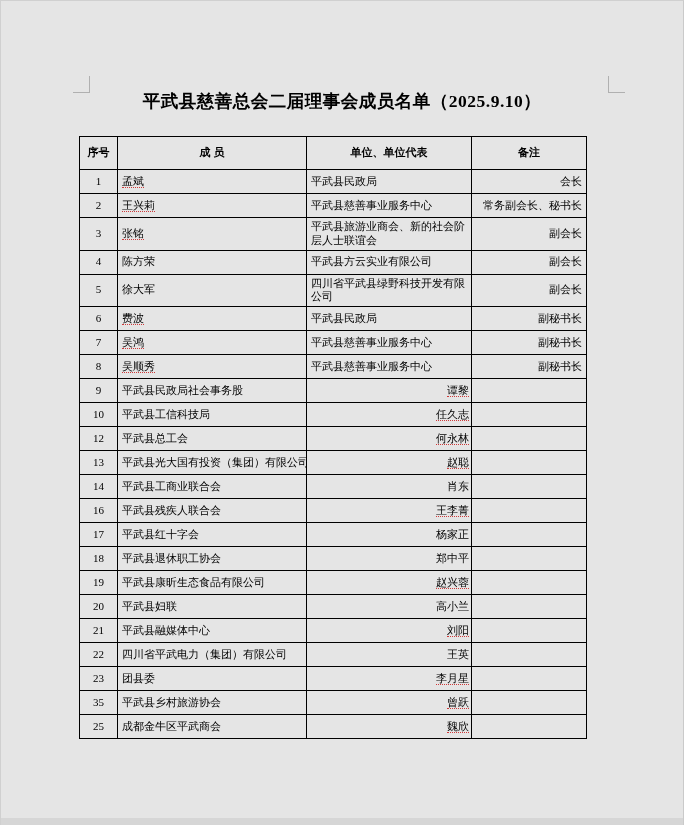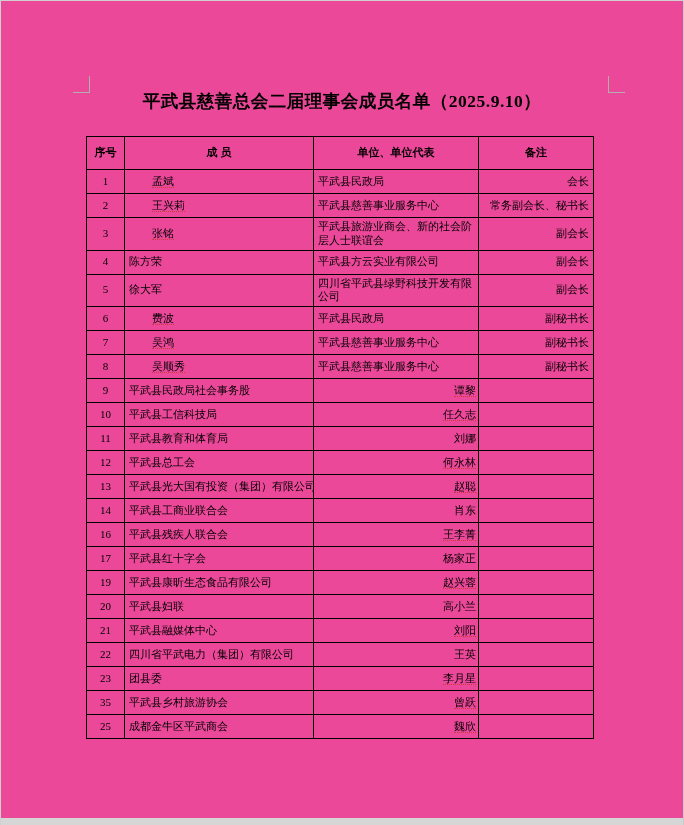--- a/index.html
+++ b/index.html
@@ -1,19 +1,19 @@
 <!DOCTYPE html>
 <html><head>
 <meta charset="utf-8">
 <style>
   html,body{margin:0;padding:0;background:#ffffff;}
   .page{
     position:relative;
     width:684px;height:825px;
-    background:#ec4899;
+    background:#e5e5e5;
     border-top:1px solid #d0d0d0;
     border-left:1px solid #d0d0d0;
     border-right:1px solid #cacaca;
     box-sizing:border-box;
     overflow:hidden;
     font-family:"Liberation Sans", sans-serif;
     color:#000;
   }
   .bottom-strip{
     position:absolute;left:0;bottom:0;width:100%;height:7px;
@@ -28,21 +28,21 @@
     padding-top:88px;
     text-align:center;
     font-family:"Liberation Serif", serif;
     font-weight:bold;
     font-size:17.5px;
     letter-spacing:0.5px;
     white-space:nowrap;
   }
   table.members{
     position:absolute;
-    left:85px;top:135px;
+    left:78px;top:135px;
     width:507px;
     border-collapse:collapse;
     table-layout:fixed;
   }
   table.members col.c1{width:38px;}
   table.members col.c2{width:189px;}
   table.members col.c3{width:165px;}
   table.members col.c4{width:115px;}
   table.members th, table.members td{
     border:1px solid #000;
@@ -75,21 +75,20 @@
   td.c-unit.center{text-align:right;padding-left:2px;padding-right:2px;}
   td.c-note{
     text-align:right;
     padding-left:6px;
     white-space:nowrap;
     overflow:hidden;
   }
   .u-red{
     border-bottom:1.5px dotted #ce3a3a;
     padding-bottom:0.5px;
-    margin-left:23px;
   }
 </style>
 </head>
 <body>
 
 <div class="page">
 
   <div class="crop-mark crop-tl"></div>
   <div class="crop-mark crop-tr"></div>
 
@@ -174,26 +173,20 @@
     <td class="c-note"></td>
   </tr>
 
   <tr class="row">
     <td class="c-no">10</td>
     <td class="c-member"><span class="txt">平武县工信科技局</span></td>
     <td class="c-unit center"><span class="txt u-red">任久志</span></td>
     <td class="c-note"></td>
   </tr>
 
-  <tr class="row">
-    <td class="c-no">11</td>
-    <td class="c-member"><span class="txt">平武县教育和体育局</span></td>
-    <td class="c-unit center"><span class="txt">刘娜</span></td>
-    <td class="c-note"></td>
-  </tr>
 
   <tr class="row">
     <td class="c-no">12</td>
     <td class="c-member"><span class="txt">平武县总工会</span></td>
     <td class="c-unit center"><span class="txt u-red">何永林</span></td>
     <td class="c-note"></td>
   </tr>
 
   <tr class="row">
     <td class="c-no">13</td>
@@ -217,20 +210,26 @@
     <td class="c-note"></td>
   </tr>
 
   <tr class="row">
     <td class="c-no">17</td>
     <td class="c-member"><span class="txt">平武县红十字会</span></td>
     <td class="c-unit center"><span class="txt">杨家正</span></td>
     <td class="c-note"></td>
   </tr>
 
+  <tr class="row">
+    <td class="c-no">18</td>
+    <td class="c-member"><span class="txt">平武县退休职工协会</span></td>
+    <td class="c-unit center"><span class="txt">郑中平</span></td>
+    <td class="c-note"></td>
+  </tr>
 
   <tr class="row">
     <td class="c-no">19</td>
     <td class="c-member"><span class="txt">平武县康昕生态食品有限公司</span></td>
     <td class="c-unit center"><span class="txt u-red">赵兴蓉</span></td>
     <td class="c-note"></td>
   </tr>
 
   <tr class="row">
     <td class="c-no">20</td>

